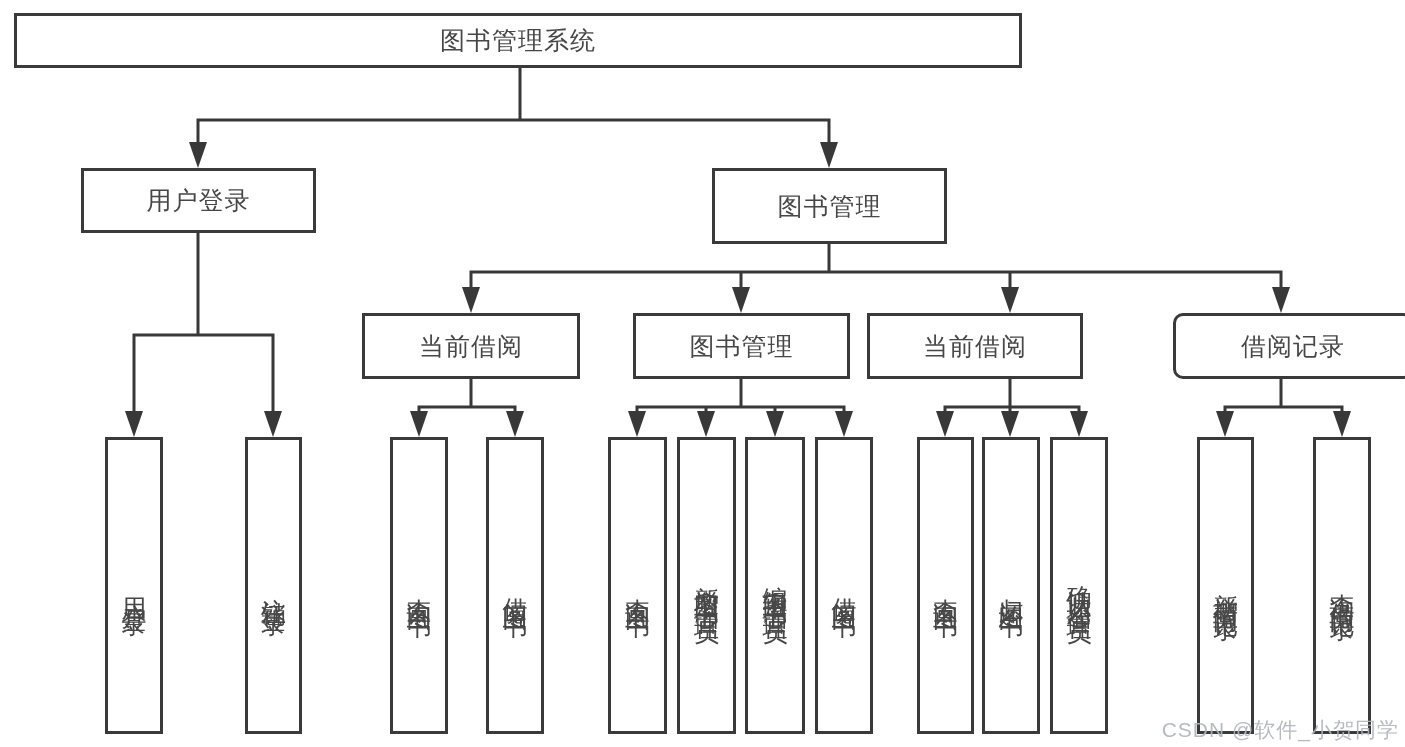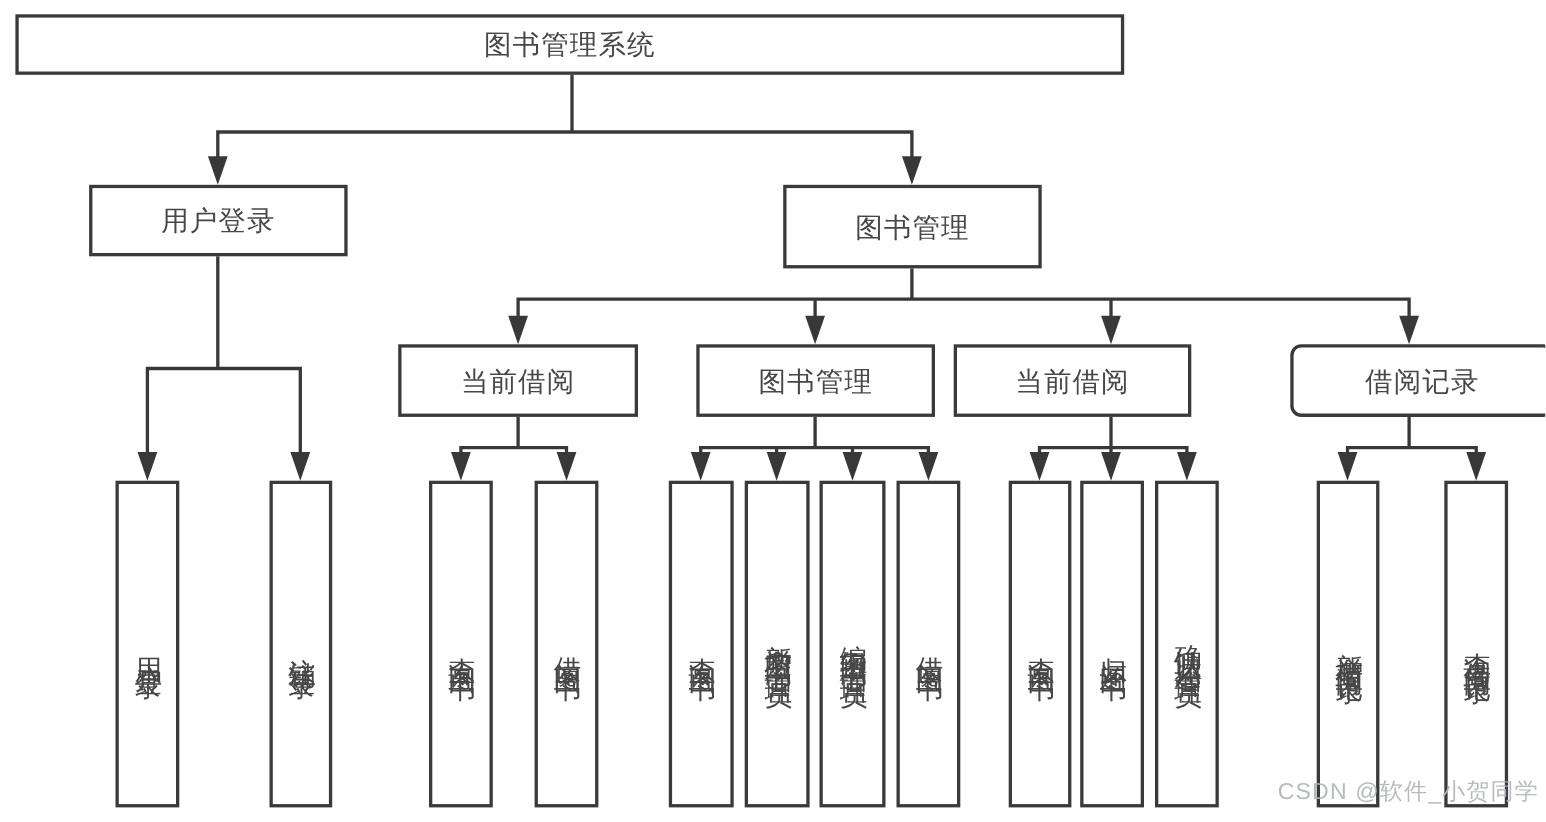--- a/index.html
+++ b/index.html
@@ -40,21 +40,21 @@
   .box.v span {
     writing-mode: vertical-rl;
     text-orientation: mixed;
     letter-spacing: 5px;
     margin-bottom: -5px;
     line-height: 1;
   }
   .watermark {
     position: absolute;
     right: 6px;
-    bottom: 14px;
+    bottom: 3px;
     font-size: 21px;
     letter-spacing: 1px;
     color: rgba(178, 180, 190, 0.92);
     z-index: 3;
     white-space: nowrap;
   }
 </style>
 </head>
 <body>
 

